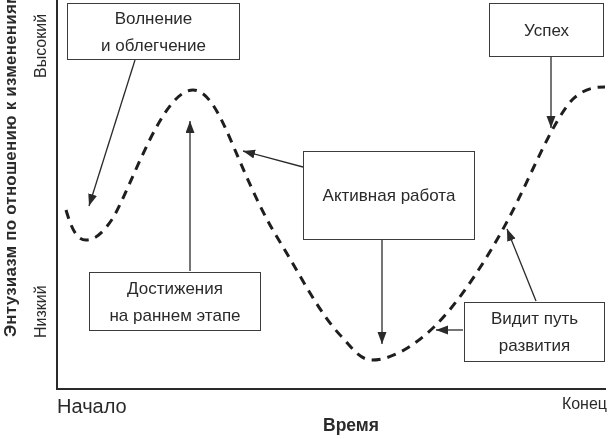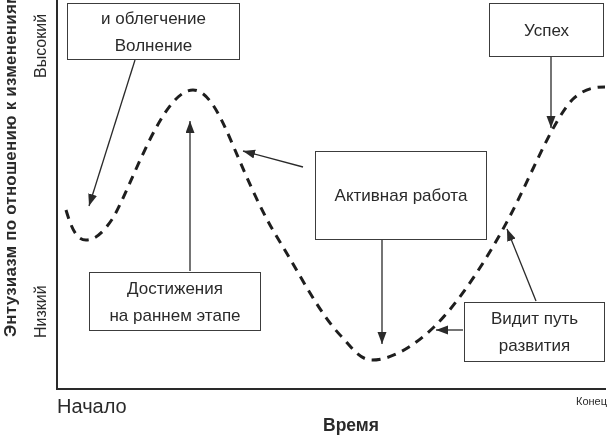--- a/index.html
+++ b/index.html
@@ -15,21 +15,21 @@
   }
   .callout span{white-space:nowrap;display:block;}
   .vtext{
     position:absolute;white-space:nowrap;transform:rotate(-90deg);
     transform-origin:0 0;z-index:2;
   }
   .ylab{left:1px;top:337px;font-weight:bold;font-size:17px;letter-spacing:0.2px;}
   .yhigh{left:32px;top:78px;font-size:16px;}
   .ylow{left:32px;top:338px;font-size:16px;}
   .xstart{position:absolute;left:57px;top:395px;font-size:20px;z-index:2;}
-  .xend{position:absolute;left:540px;width:67px;text-align:right;top:395px;font-size:11px;z-index:2;}
+  .xend{position:absolute;left:540px;width:67px;text-align:right;top:395px;font-size:16px;z-index:2;}
   .xtitle{position:absolute;left:247px;width:132px;text-align:right;top:415px;font-weight:bold;font-size:17.5px;z-index:2;}
 </style>
 </head>
 <body>
 
 <div class="stage">
 
   <svg class="layer" width="608" height="439" viewBox="0 0 608 439">
     <defs>
       <marker id="ah" markerUnits="userSpaceOnUse" markerWidth="13" markerHeight="10" refX="12" refY="4.5" orient="auto">
@@ -56,29 +56,29 @@
     <line x1="135" y1="60" x2="89" y2="206" stroke="#2a2a2a" stroke-width="1.3" marker-end="url(#ah)"></line>
     <line x1="551" y1="57" x2="551" y2="128" stroke="#2a2a2a" stroke-width="1.3" marker-end="url(#ah)"></line>
     <line x1="190" y1="271" x2="190" y2="121" stroke="#2a2a2a" stroke-width="1.3" marker-end="url(#ah)"></line>
     <line x1="303" y1="167" x2="243" y2="151" stroke="#2a2a2a" stroke-width="1.3" marker-end="url(#ah)"></line>
     <line x1="382" y1="239" x2="382" y2="344" stroke="#2a2a2a" stroke-width="1.3" marker-end="url(#ah)"></line>
     <line x1="463" y1="330" x2="436" y2="330" stroke="#2a2a2a" stroke-width="1.3" marker-end="url(#ah)"></line>
     <line x1="536" y1="301" x2="507" y2="229" stroke="#2a2a2a" stroke-width="1.3" marker-end="url(#ah)"></line>
   </svg>
 
   <div class="callout" style="left:67px;top:3px;width:173px;height:57px;">
+    <span>Волнение</span>
     <span>и облегчение</span>
-    <span>Волнение</span>
   </div>
 
   <div class="callout" style="left:489px;top:3px;width:115px;height:54px;">
     <span>Успех</span>
   </div>
 
-  <div class="callout" style="left:315px;top:151px;width:172px;height:89px;">
+  <div class="callout" style="left:303px;top:151px;width:172px;height:89px;">
     <span>Активная работа</span>
   </div>
 
   <div class="callout" style="left:89px;top:272px;width:172px;height:59px;">
     <span>Достижения</span>
     <span>на раннем этапе</span>
   </div>
 
   <div class="callout" style="left:464px;top:302px;width:141px;height:60px;">
     <span>Видит путь</span>

